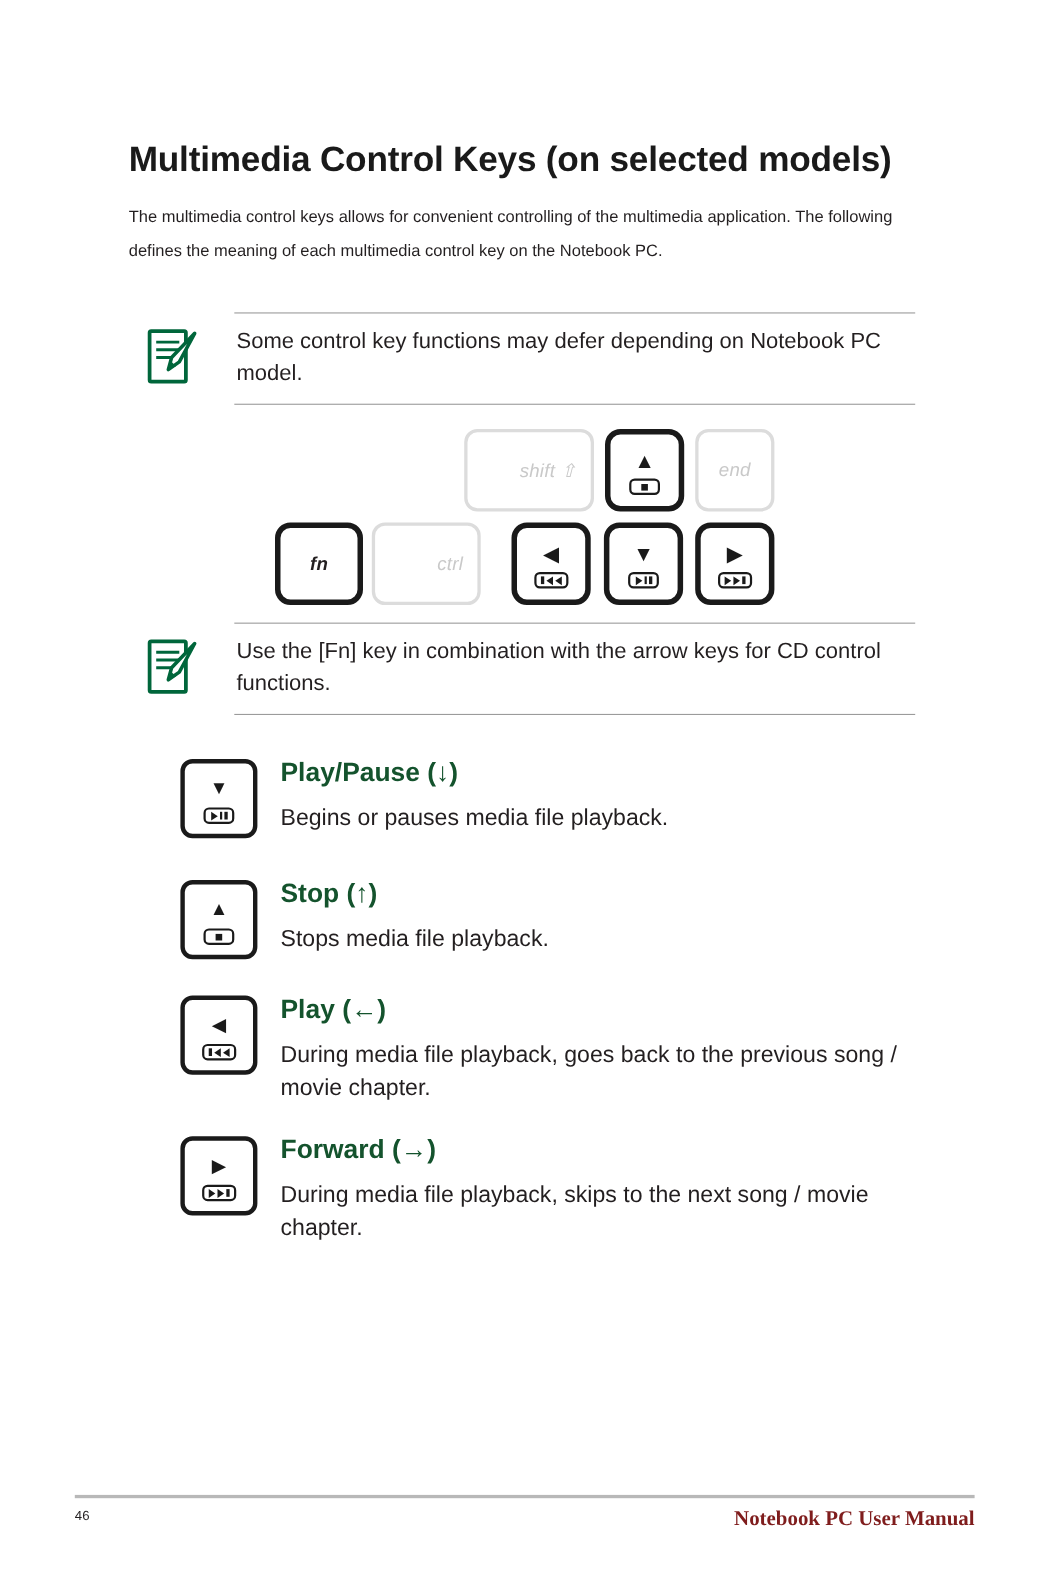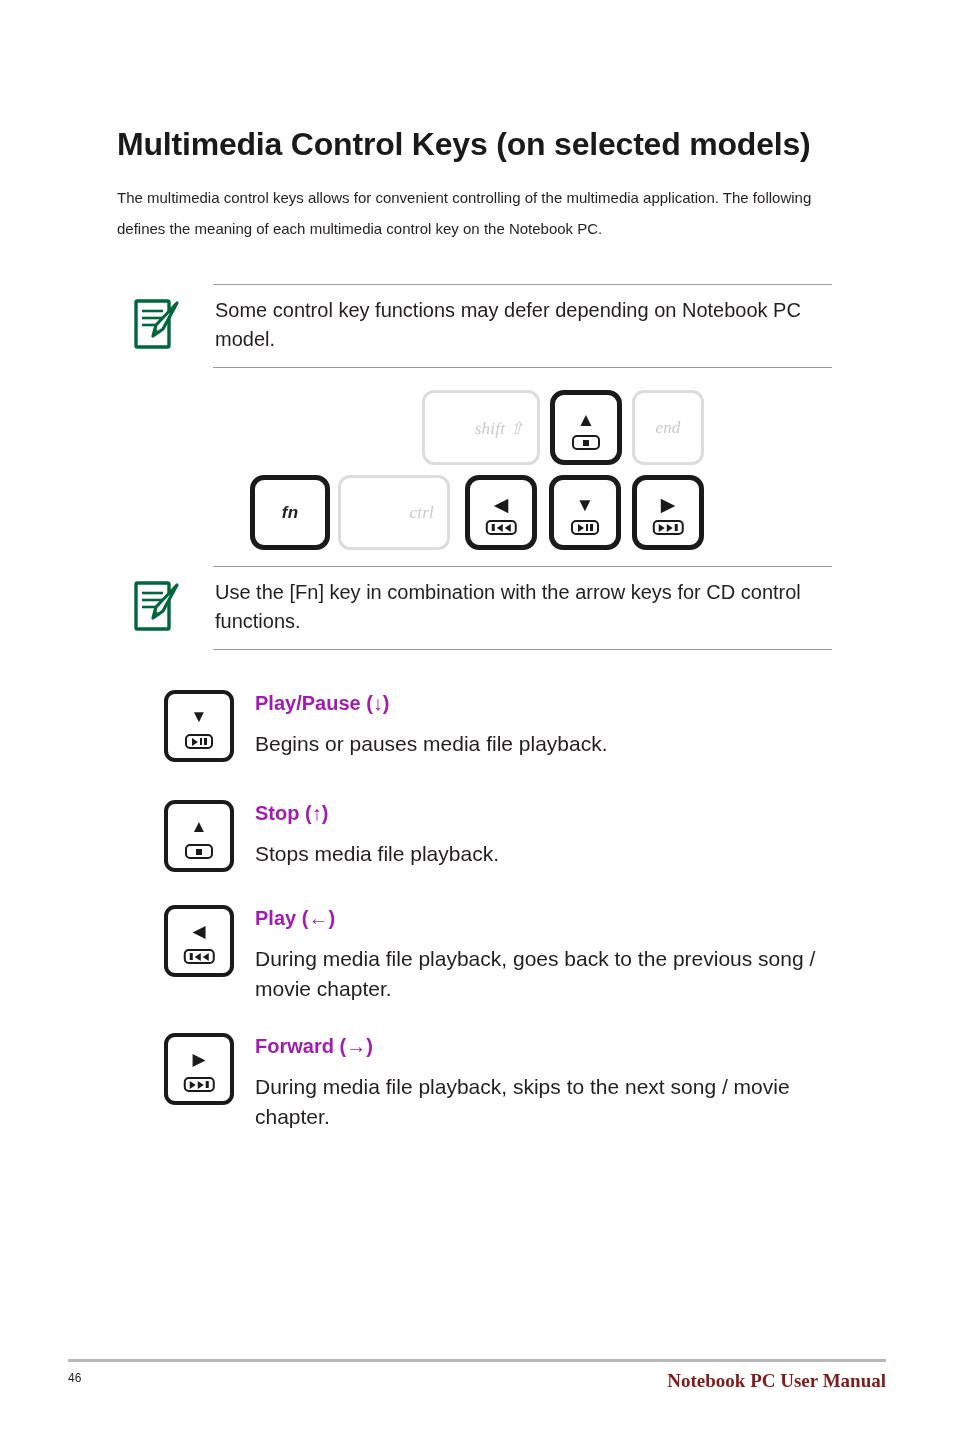--- a/index.html
+++ b/index.html
@@ -93,21 +93,21 @@
   .key.hl {
     border: 5px solid #1a1a1a;
     border-radius: 14px;
   }
   .key-label {
     position: absolute;
     font-style: italic;
     font-size: 17px;
     letter-spacing: 0.2px;
   }
-  .key.dim .key-label { color: #c9c9c9; font-family: Liberation Serif, serif; }
+  .key.dim .key-label { color: #c9c9c9; }
   .key.hl .key-label { color: #231f20; font-weight: bold; }
 
   .label-right {
     right: 13px;
     top: 50%;
     transform: translateY(-50%);
   }
   .label-center {
     left: 0; right: 0;
     text-align: center;
@@ -174,23 +174,23 @@
     height: 72px;
     box-sizing: border-box;
     border: 4.5px solid #1a1a1a;
     border-radius: 11px;
     background: #ffffff;
   }
   .entry-key .arrow-glyph { top: 14px; font-size: 17px; }
   .entry-key .media-badge { bottom: 9px; }
   .entry-text { margin-left: 138px; }
   .entry-title {
-    font-size: 20px;
+    font-size: 24px;
     font-weight: bold;
-    color: #a21caf;
+    color: #14532d;
     line-height: 26px;
   }
   .entry-title .sym { font-weight: bold; }
   .entry-desc {
     margin-top: 13px;
     font-size: 21px;
     line-height: 30px;
     color: #231f20;
     width: 590px;
   }
@@ -270,21 +270,21 @@
     </div>
 
     <div class="key dim" style="left:632px; top:5px; width:72px; height:75px;">
       <span class="key-label label-center">end</span>
     </div>
 
     <div class="key hl" style="left:250px; top:90px; width:80px; height:75px;">
       <span class="key-label label-center">fn</span>
     </div>
 
-    <div class="key dim" style="left:338px; top:90px; width:112px; height:75px;">
+    <div class="key dim" style="left:338px; top:90px; width:99px; height:75px;">
       <span class="key-label label-right">ctrl</span>
     </div>
 
     <div class="key hl" style="left:465px; top:90px; width:72px; height:75px;">
       <span class="arrow-glyph">◀</span>
       <span class="media-badge">
         <span class="mb">
             <span class="bar"></span>
             <span class="tri-l"></span>
             <span class="tri-l"></span>

